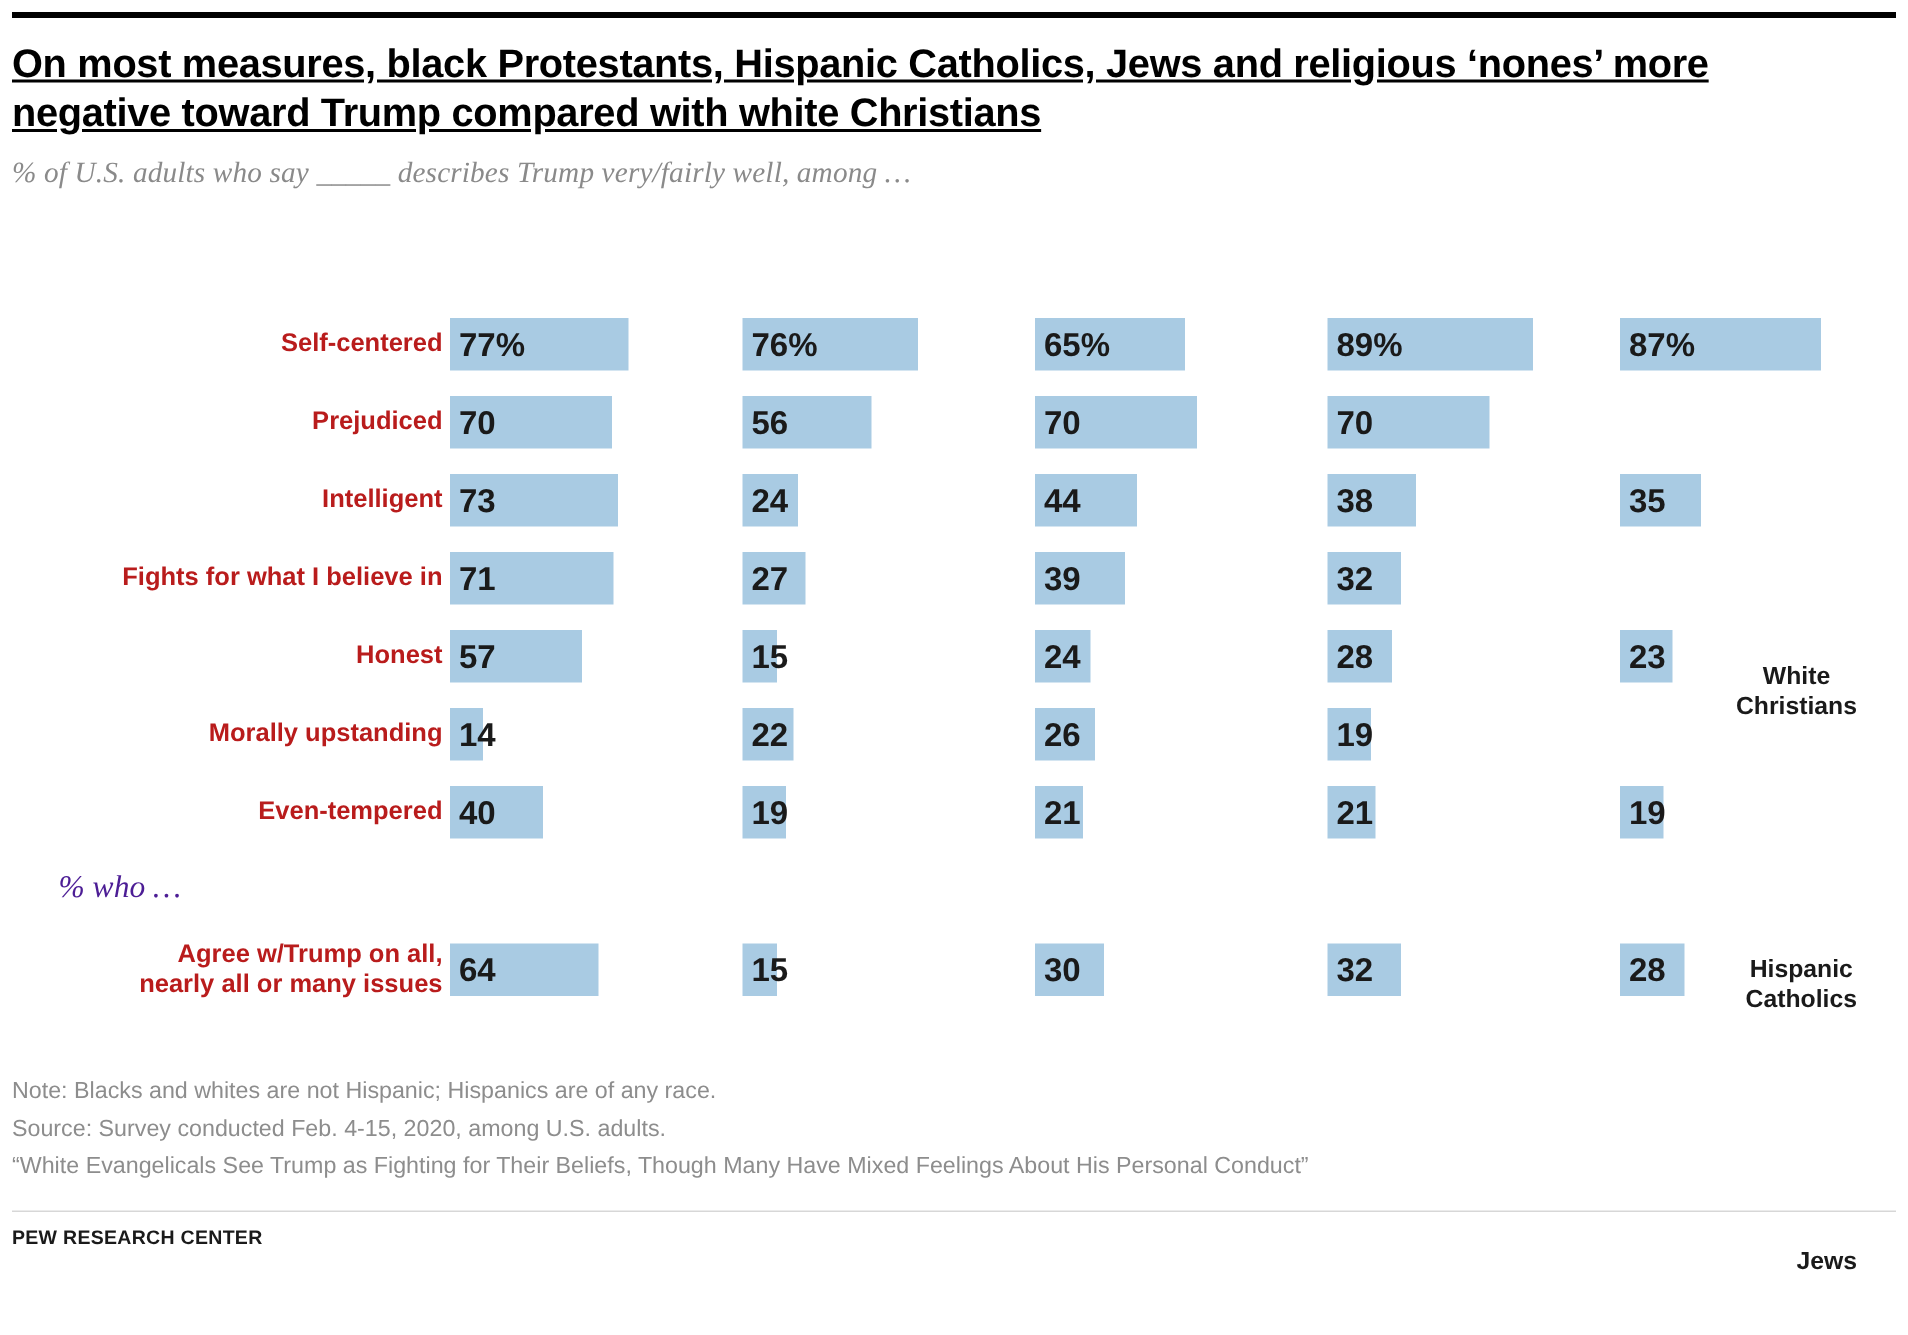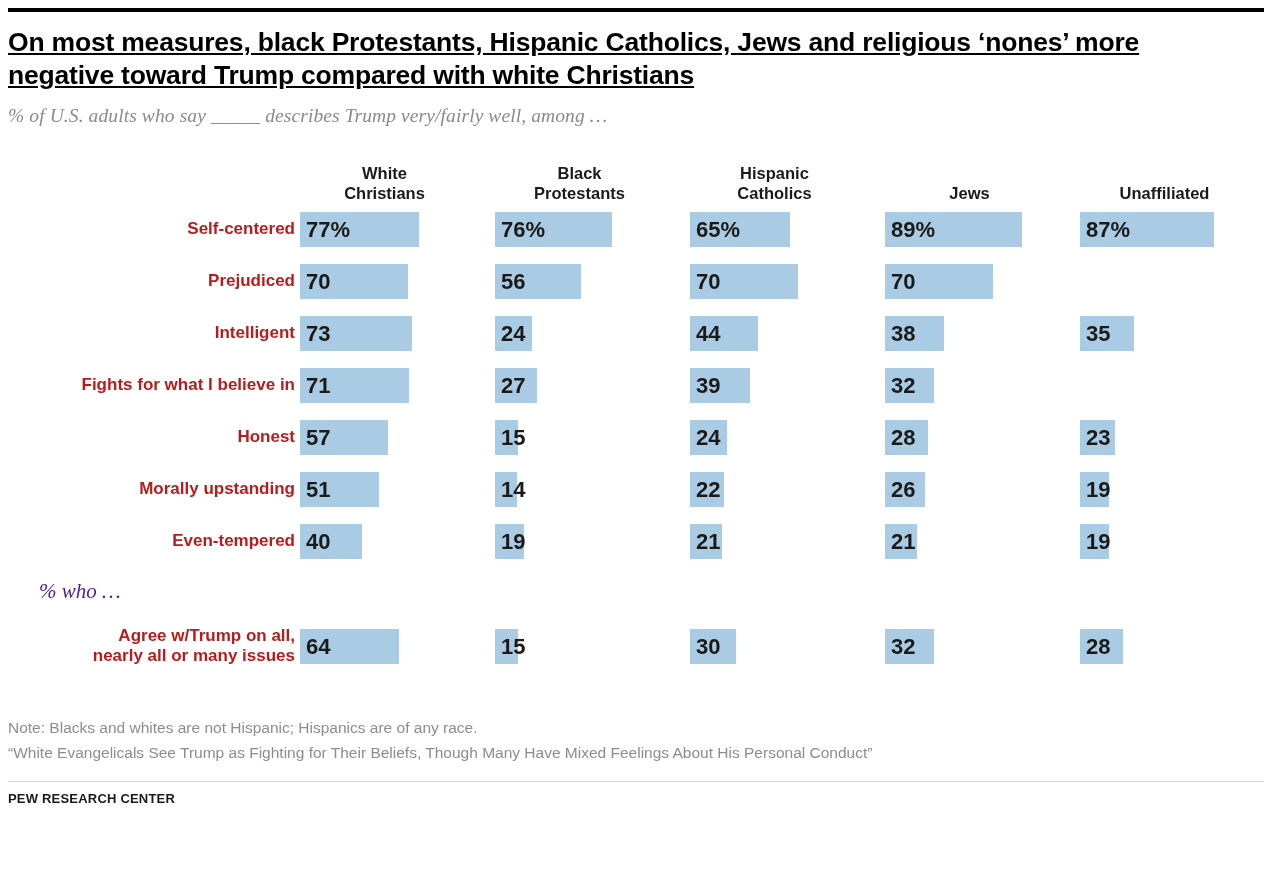--- a/index.html
+++ b/index.html
@@ -55,20 +55,21 @@
   
   .plot {
     position: relative;
     margin-top: 22px;
   }
 
   .header-row {
     display: flex;
     align-items: flex-end;
     height: 54px;
+    flex-direction: column;
   }
   .header-spacer { flex: 0 0 292px; }
   .col-head {
     flex: 0 0 195px;
     text-align: center;
     font-size: 16.5px;
     font-weight: bold;
     line-height: 1.22;
     color: #1a1a1a;
     padding-right: 26px;
@@ -165,24 +166,20 @@
 
   <div class="plot">
 
     <div class="header-row">
       <div class="header-spacer"></div>
       <div class="col-head">
         <span class="ln">White</span>
         <span class="ln">Christians</span>
       </div>
       <div class="col-head">
-        <span class="ln">Black</span>
-        <span class="ln">Protestants</span>
-      </div>
-      <div class="col-head">
         <span class="ln">Hispanic</span>
         <span class="ln">Catholics</span>
       </div>
       <div class="col-head">
         <span class="ln">Jews</span>
       </div>
       <div class="col-head">
         <span class="ln">Unaffiliated</span>
       </div>
     </div>
@@ -303,24 +300,20 @@
           <div class="cell">
             <div class="bar" style="width: 35.42px; background: rgb(169, 203, 227);"></div>
             <div class="bar-value">23</div>
           </div>
         </div>
         <div class="bar-row">
           <div class="row-label">
             <span class="ln">Morally upstanding</span>
           </div>
           <div class="cell">
-            <div class="bar" style="width: 78.54px; background: rgb(169, 203, 227);"></div>
-            <div class="bar-value">51</div>
-          </div>
-          <div class="cell">
             <div class="bar" style="width: 21.56px; background: rgb(169, 203, 227);"></div>
             <div class="bar-value">14</div>
           </div>
           <div class="cell">
             <div class="bar" style="width: 33.88px; background: rgb(169, 203, 227);"></div>
             <div class="bar-value">22</div>
           </div>
           <div class="cell">
             <div class="bar" style="width: 40.04px; background: rgb(169, 203, 227);"></div>
             <div class="bar-value">26</div>
@@ -385,18 +378,19 @@
             <div class="bar" style="width: 43.12px; background: rgb(169, 203, 227);"></div>
             <div class="bar-value">28</div>
           </div>
         </div>
       </div>
 
   </div>
 
   <div class="footer">
     <div class="footer-line">Note: Blacks and whites are not Hispanic; Hispanics are of any race.</div>
+    <div class="footer-line">Source: Survey conducted Feb. 4-15, 2020, among U.S. adults.</div>
     <div class="footer-line">“White Evangelicals See Trump as Fighting for Their Beliefs, Though Many Have Mixed Feelings About His Personal Conduct”</div>
     <div class="footer-rule"></div>
     <div class="brand">PEW RESEARCH CENTER</div>
   </div>
 
 </div>
 
 </body></html>

